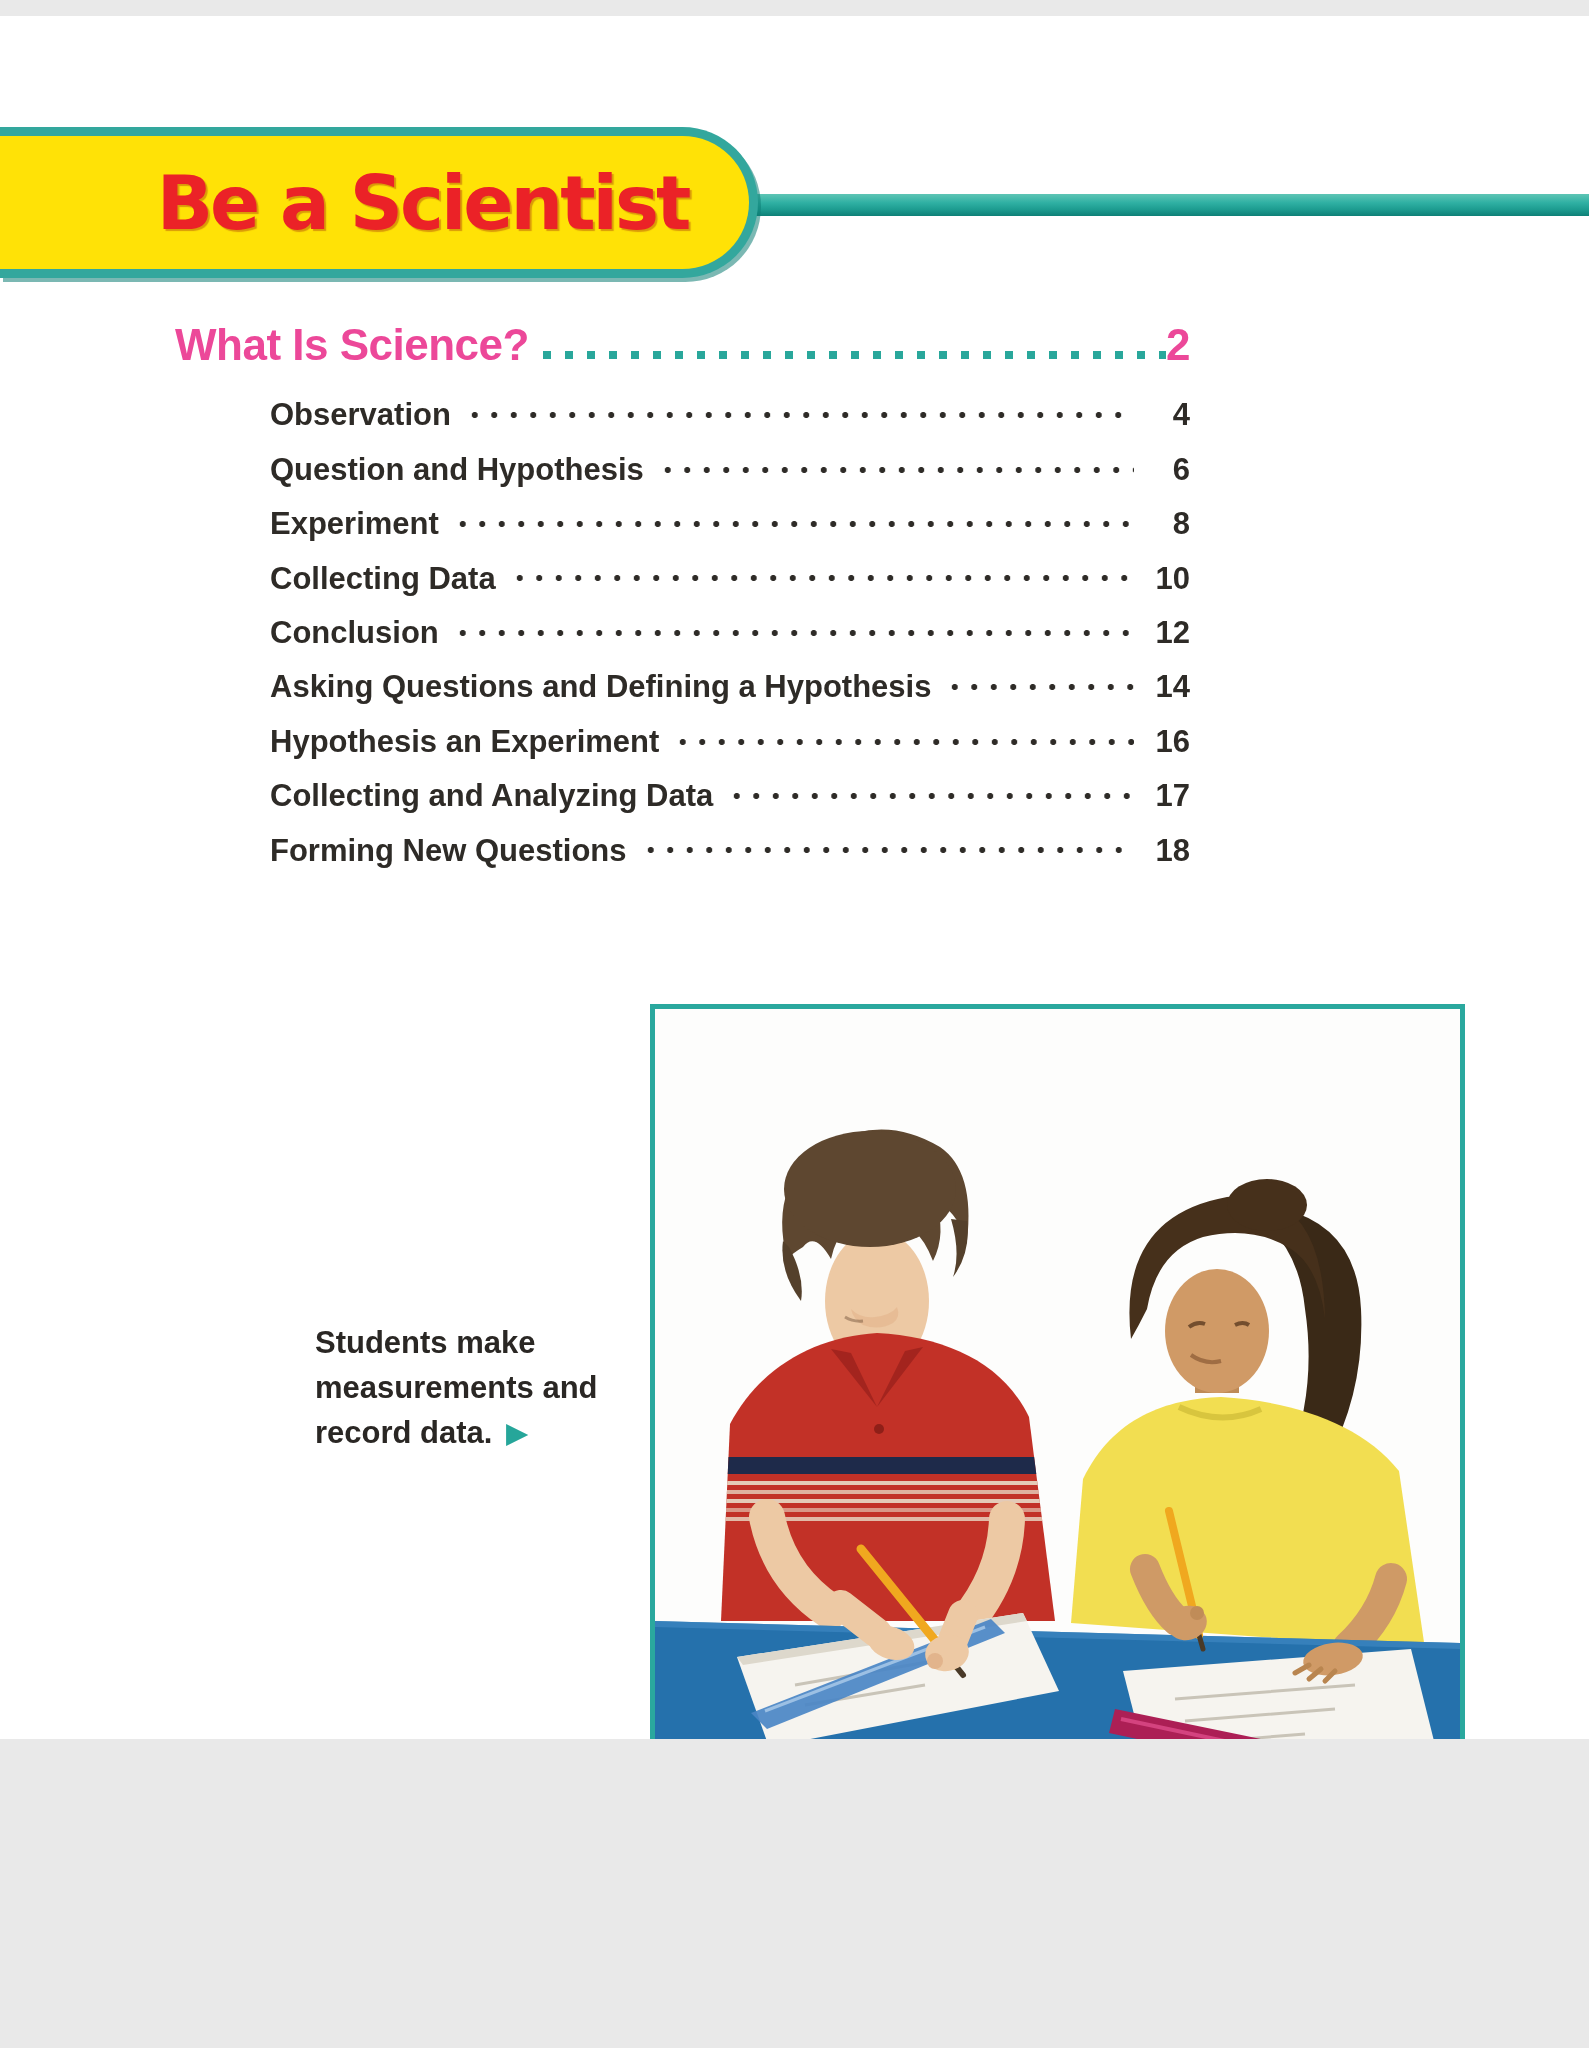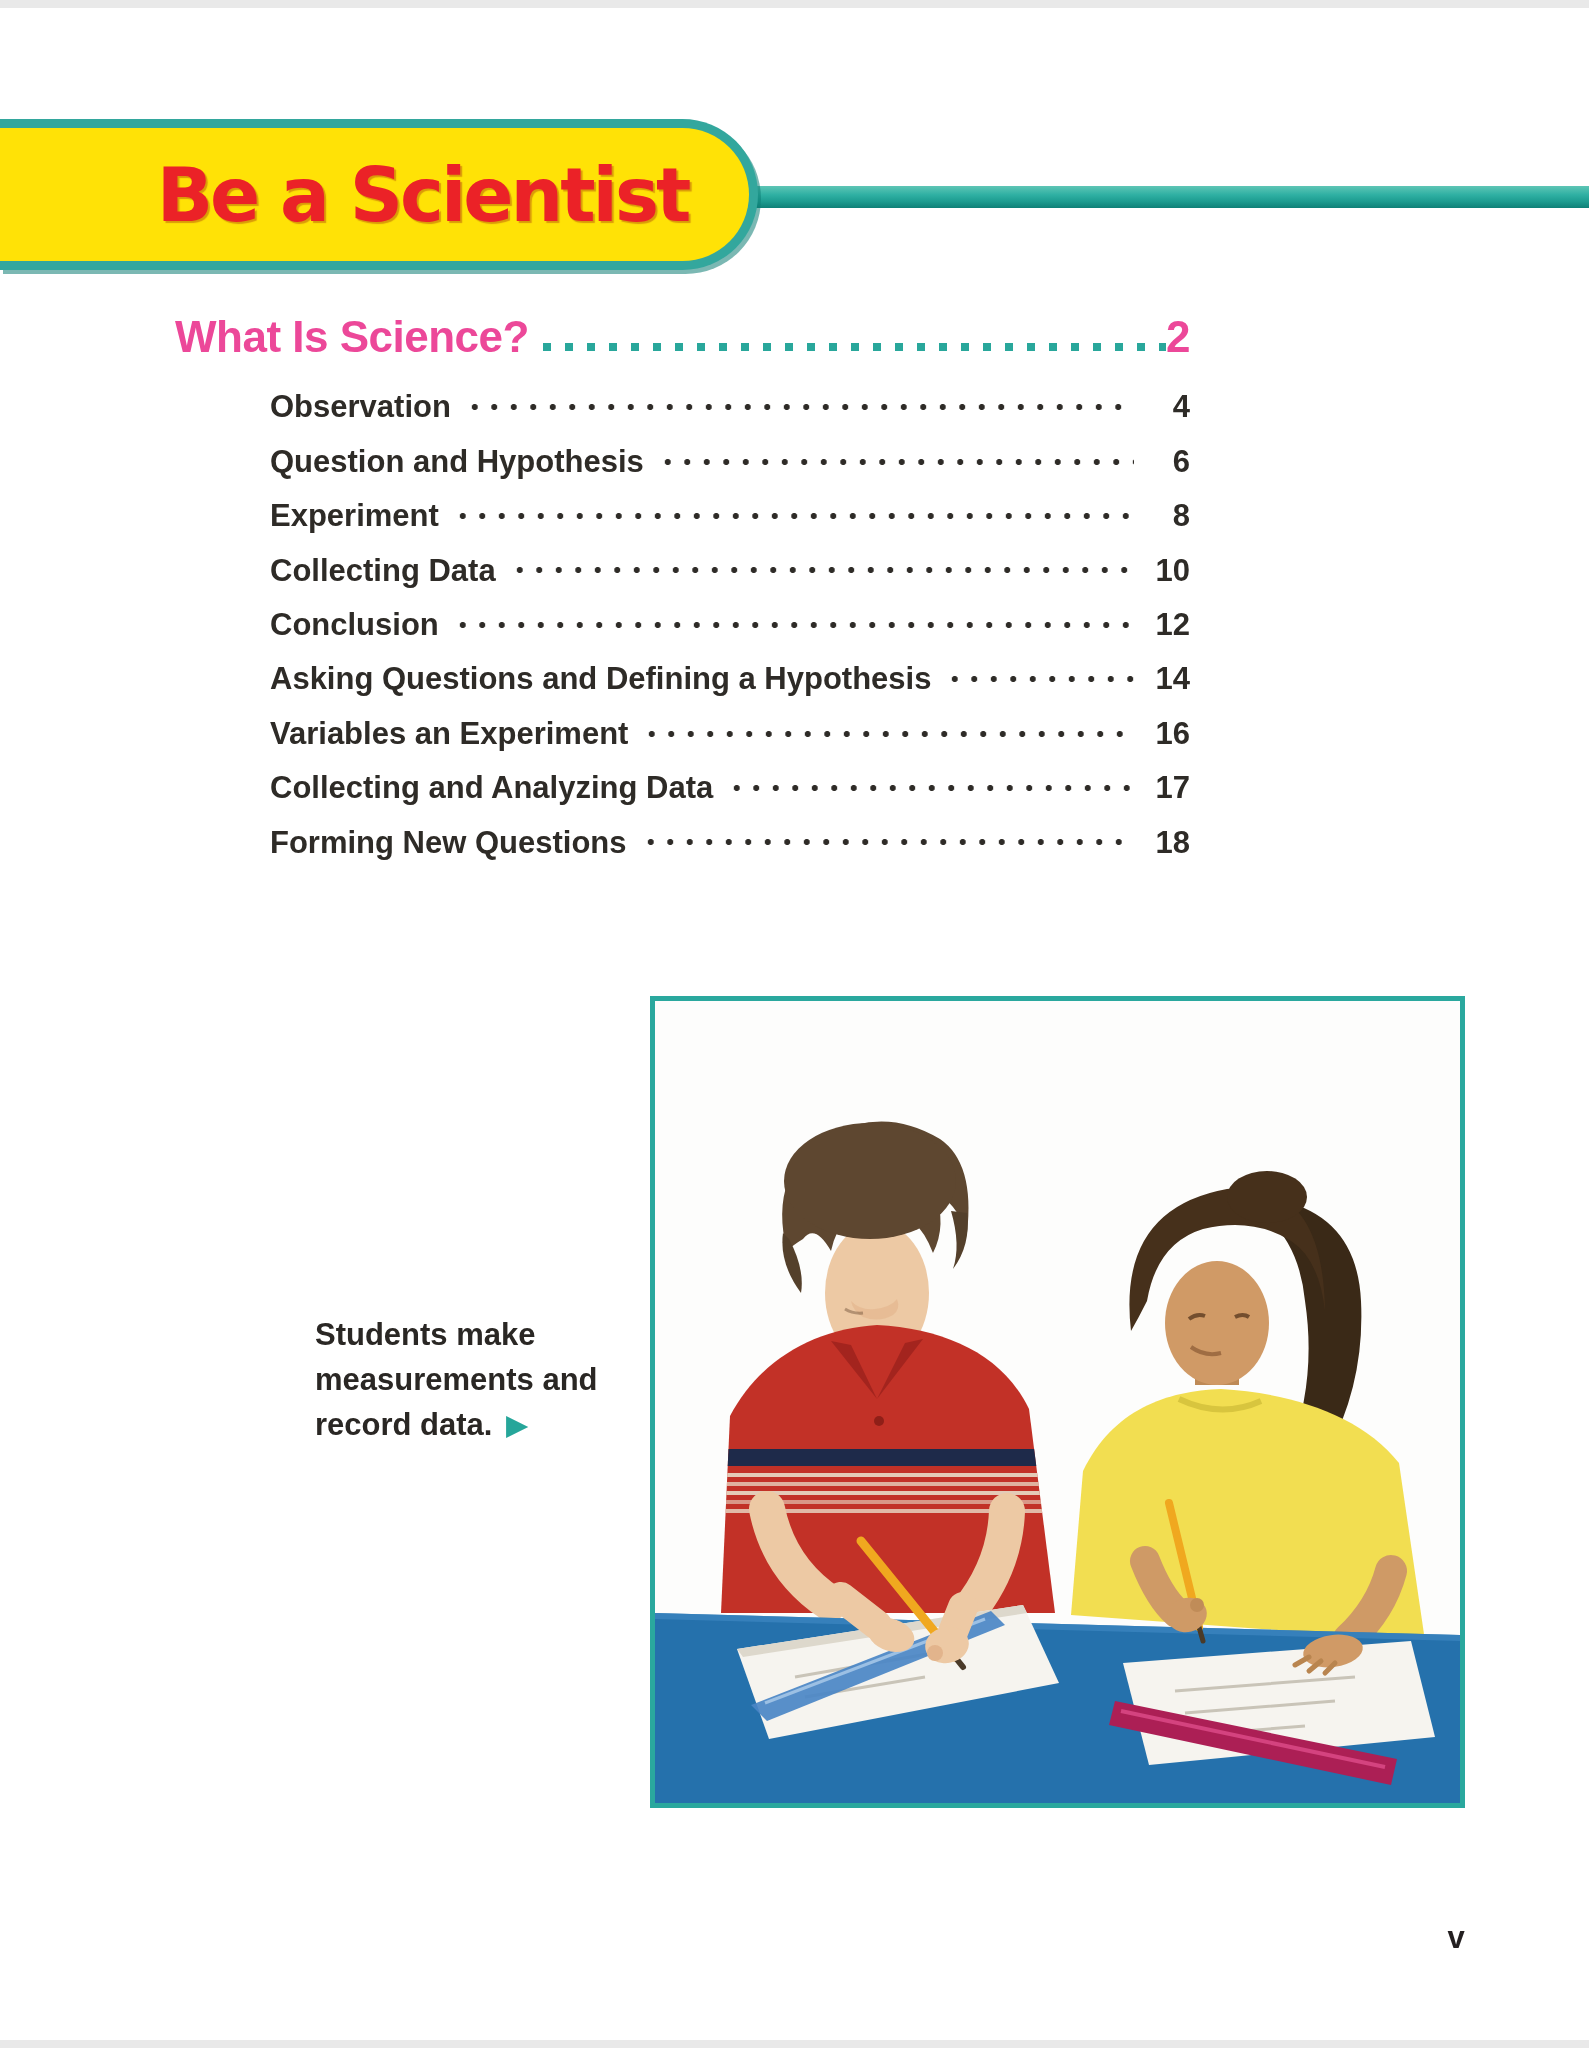--- a/index.html
+++ b/index.html
@@ -1,18 +1,18 @@
 <!DOCTYPE html>
 <html><head>
 <meta charset="utf-8">
 <style>
   html,body{margin:0;padding:0;background:#e9e9e9;}
   .page{
-    position:relative; width:1589px; height:2032px; background:#ffffff;
-    font-family:"Liberation Sans", sans-serif; overflow:hidden; margin:8px auto;
+    position:relative; width:1589px; height:1723px; background:#ffffff;
+    font-family:"Liberation Sans", sans-serif; overflow:hidden; margin:16px auto;
   }
   
   .teal-rule{
     position:absolute; left:430px; right:0; top:178px; height:22px;
     background:linear-gradient(180deg,#5ec5b5 0%,#2fb0a3 40%,#1d9c90 70%,#0e8077 100%);
     z-index:1;
   }
   .banner-pill{
     position:absolute; left:0; top:111px; width:758px; height:151px;
     background:#FFE206; border:9px solid #33A79D; border-left:none;
@@ -114,21 +114,21 @@
         <span class="label">Conclusion</span>
         <span class="leader"></span>
         <span class="num">12</span>
       </div>
       <div class="toc-row">
         <span class="label">Asking Questions and Defining a Hypothesis</span>
         <span class="leader"></span>
         <span class="num">14</span>
       </div>
       <div class="toc-row">
-        <span class="label">Variables an Experiment</span>
+        <span class="label">Hypothesis an Experiment</span>
         <span class="leader"></span>
         <span class="num">16</span>
       </div>
       <div class="toc-row">
         <span class="label">Collecting and Analyzing Data</span>
         <span class="leader"></span>
         <span class="num">17</span>
       </div>
       <div class="toc-row">
         <span class="label">Forming New Questions</span>

